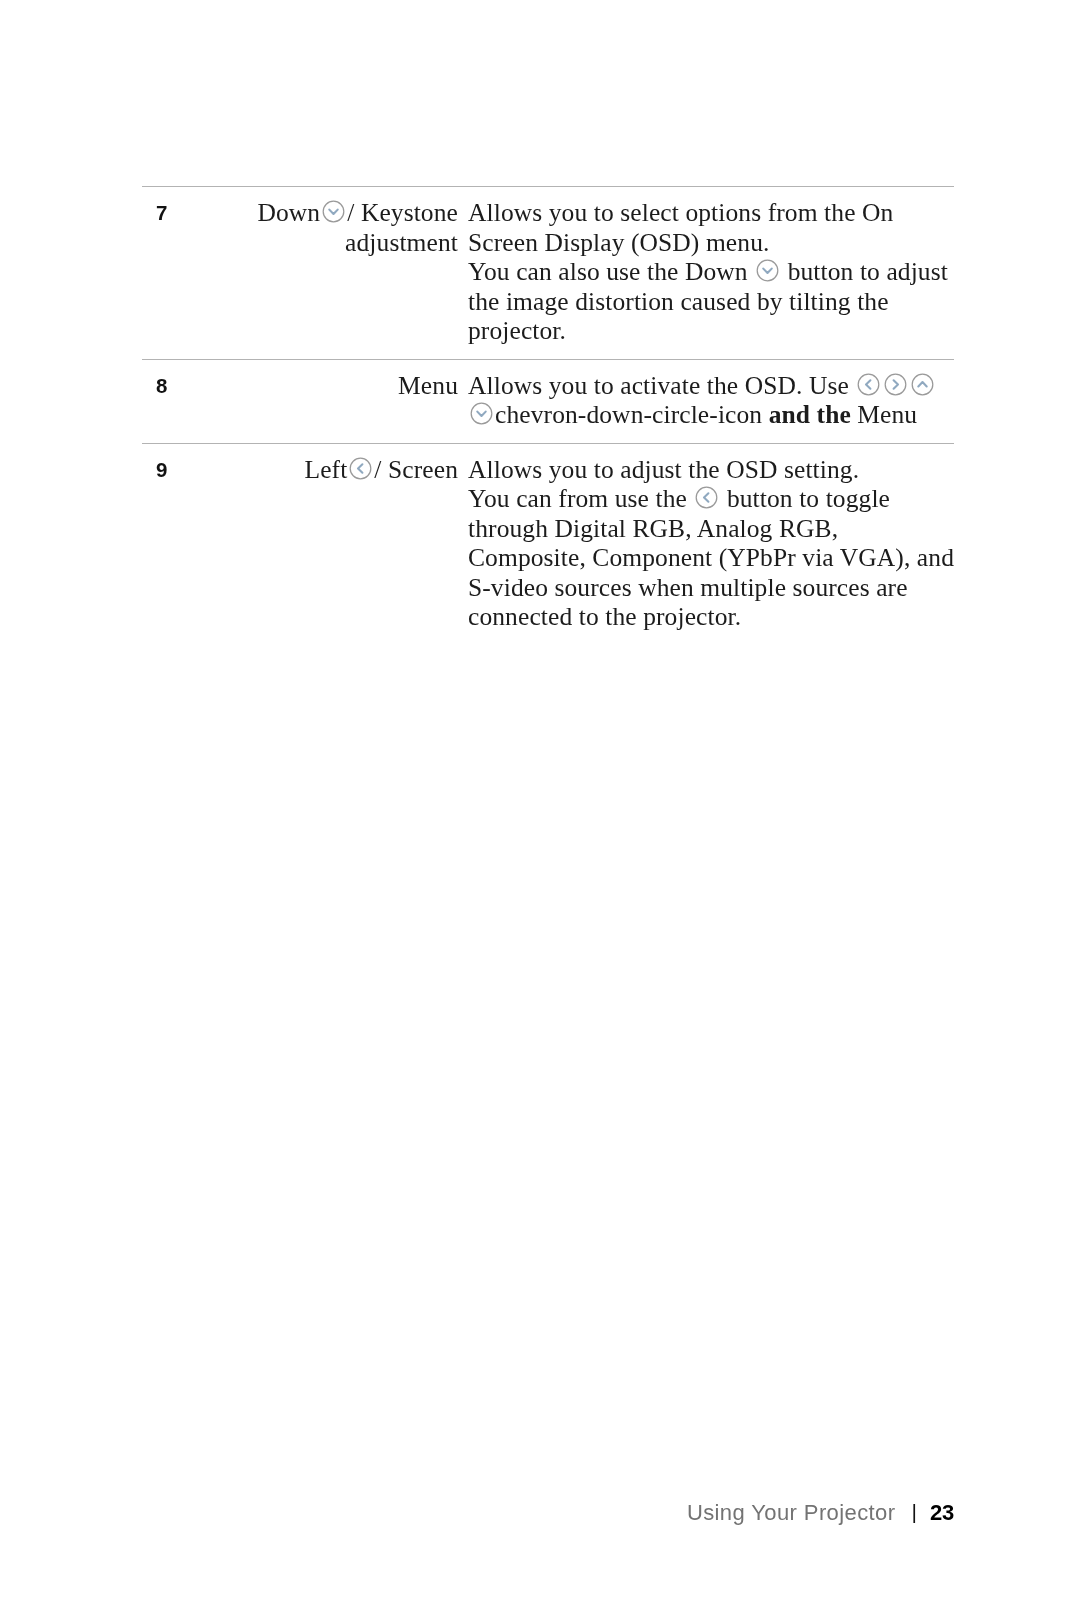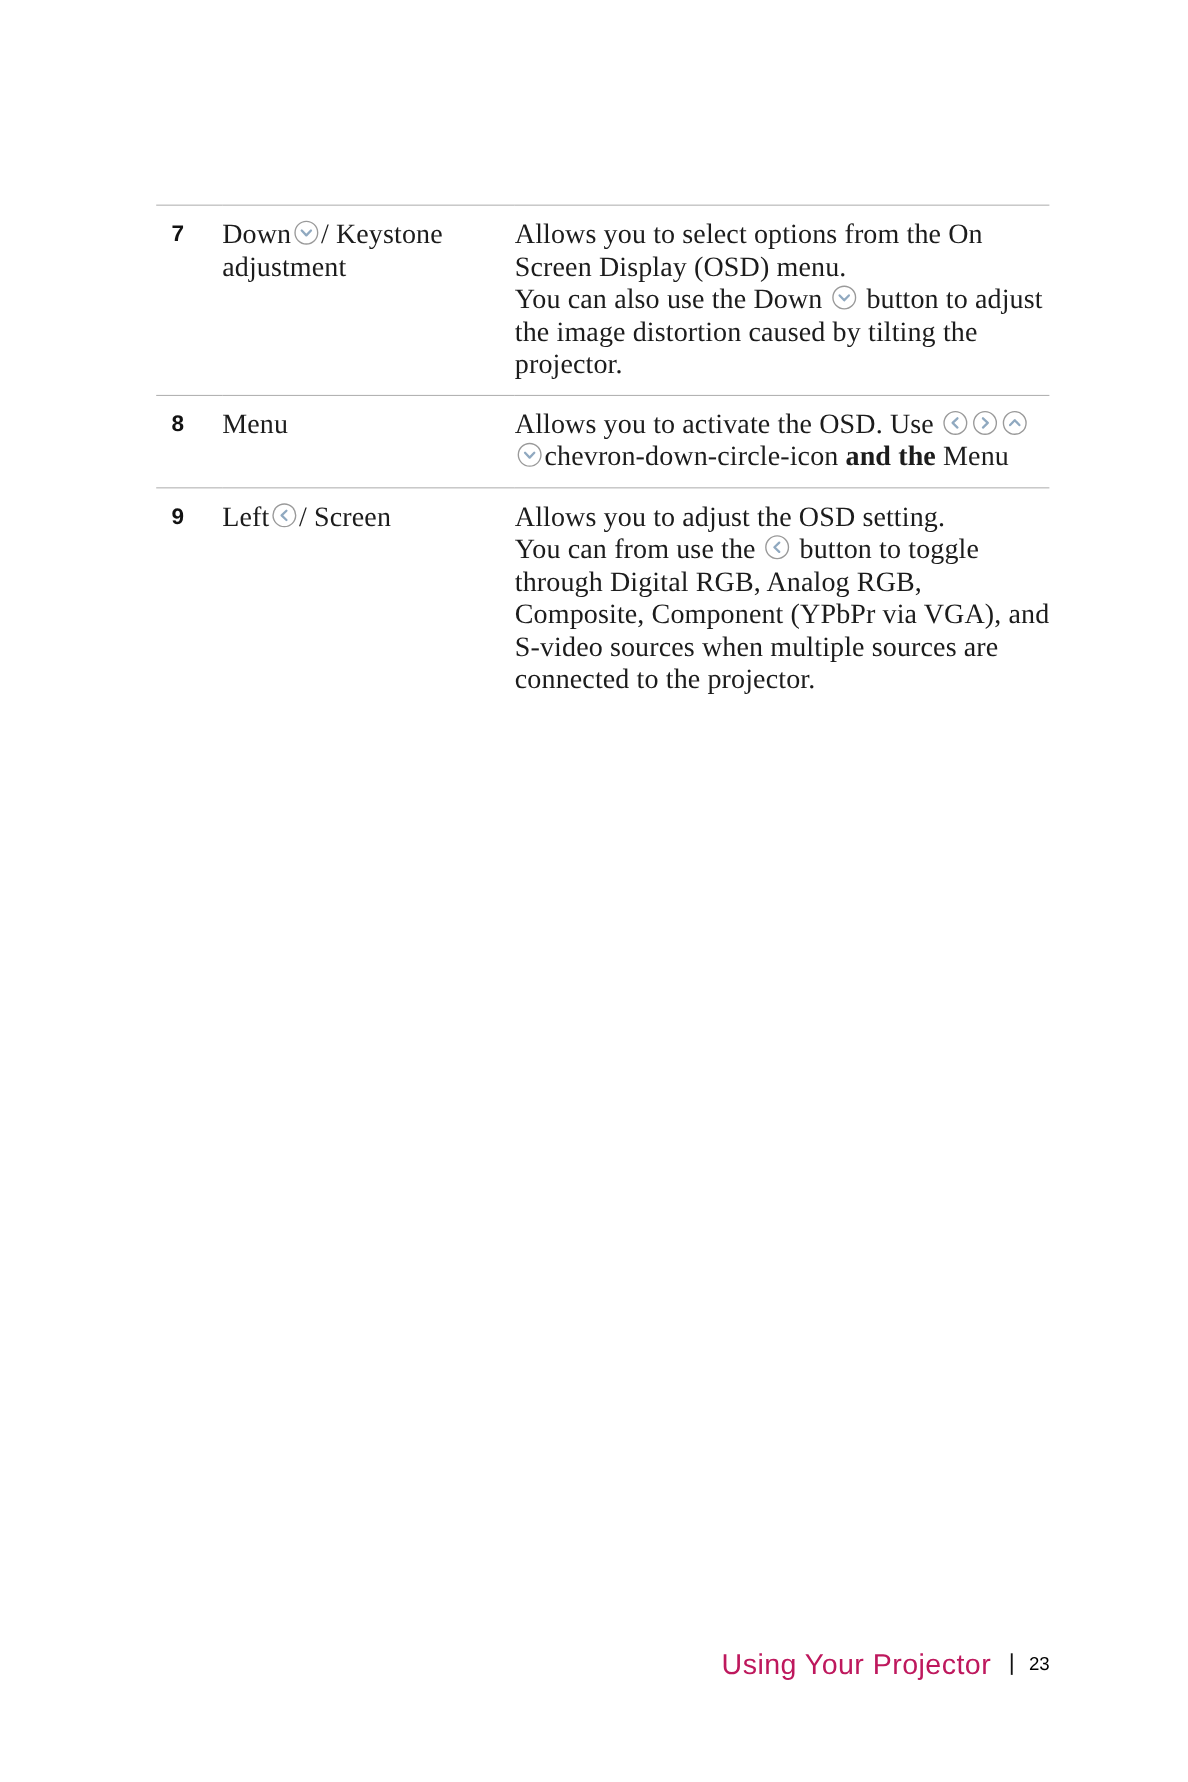--- a/index.html
+++ b/index.html
@@ -52,20 +52,21 @@
     font-size: 20.5px;
     font-weight: 700;
     color: #121212;
     letter-spacing: -0.2px;
   }
   td.col-label {
     width: 256px;
     padding-top: 11px !important;
     padding-bottom: 13px !important;
     padding-right: 10px !important;
+    text-align: right;
   }
   td.col-desc {
     padding-top: 11px !important;
     padding-bottom: 13px !important;
     font-family: Liberation Serif, serif;
   }
 
   .label-text, .desc-p {
     font-size: 25.5px;
     line-height: 29.5px;
@@ -98,34 +99,34 @@
     left: 142px;
     top: 1493px;
     width: 812px;
     height: 40px;
     display: flex;
     align-items: center;
     justify-content: flex-end;
     font-family: "Liberation Sans", "DejaVu Sans", sans-serif;
   }
   .footer-title {
-    font-size: 26px;
-    color: #be185d;
+    font-size: 22px;
+    color: #737373;
     letter-spacing: 0.4px;
   }
   .footer-sep {
     font-size: 21px;
     color: #121212;
     margin: 0 13px 0 16px;
     position: relative;
     top: -1px;
   }
   .footer-page {
-    font-size: 17px;
-    font-weight: 400;
+    font-size: 22px;
+    font-weight: 700;
     color: #000000;
     letter-spacing: -0.2px;
   }
 </style>
 </head>
 <body>
 
 <div class="page">
 
   <table class="spec-table">

